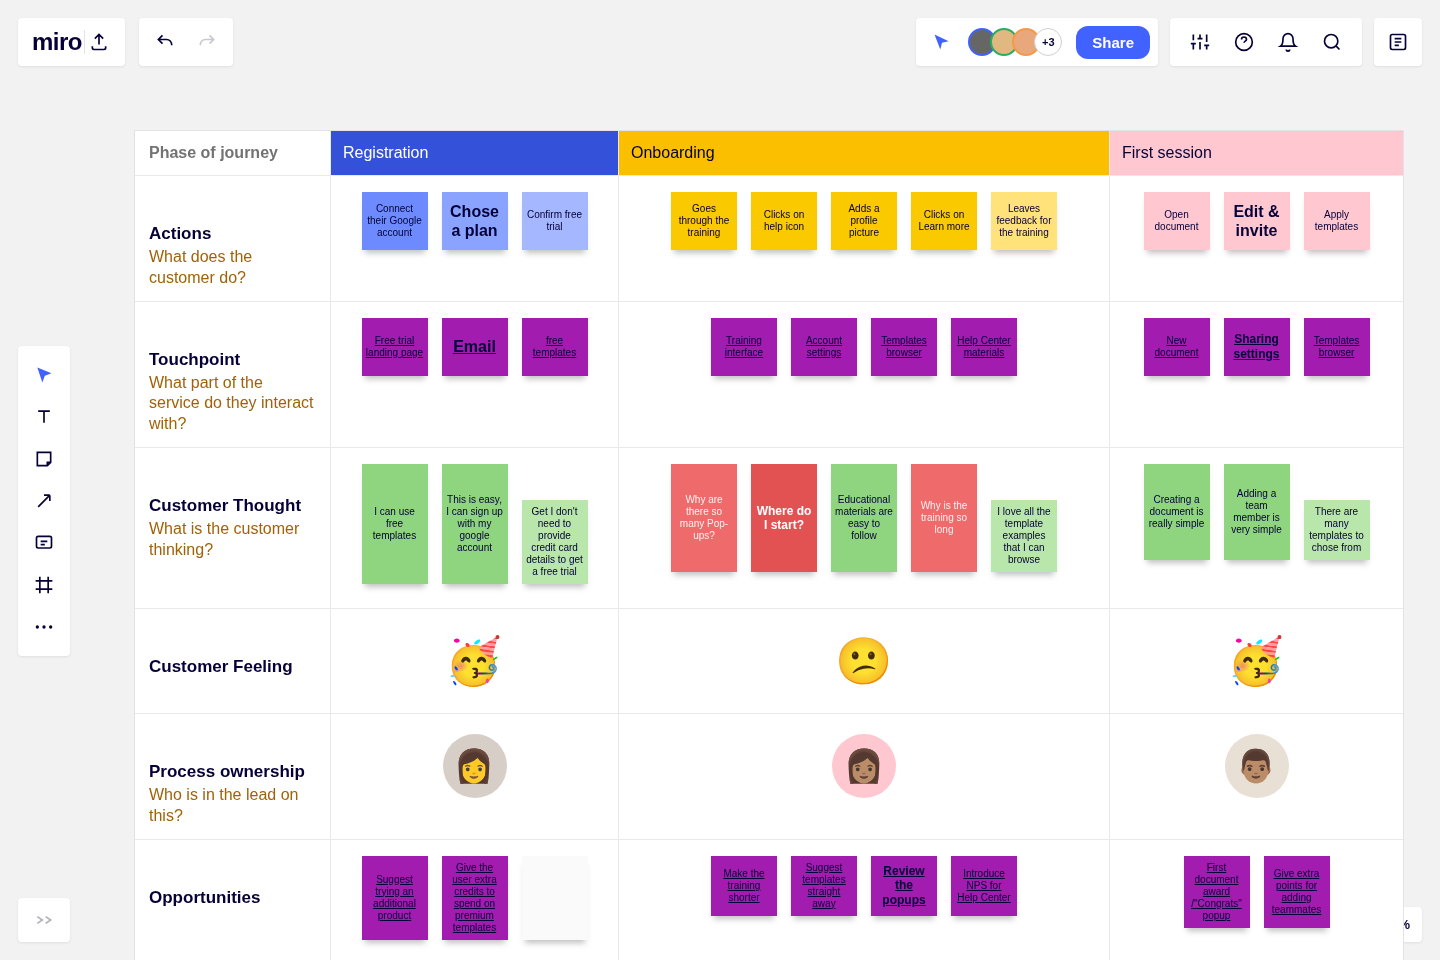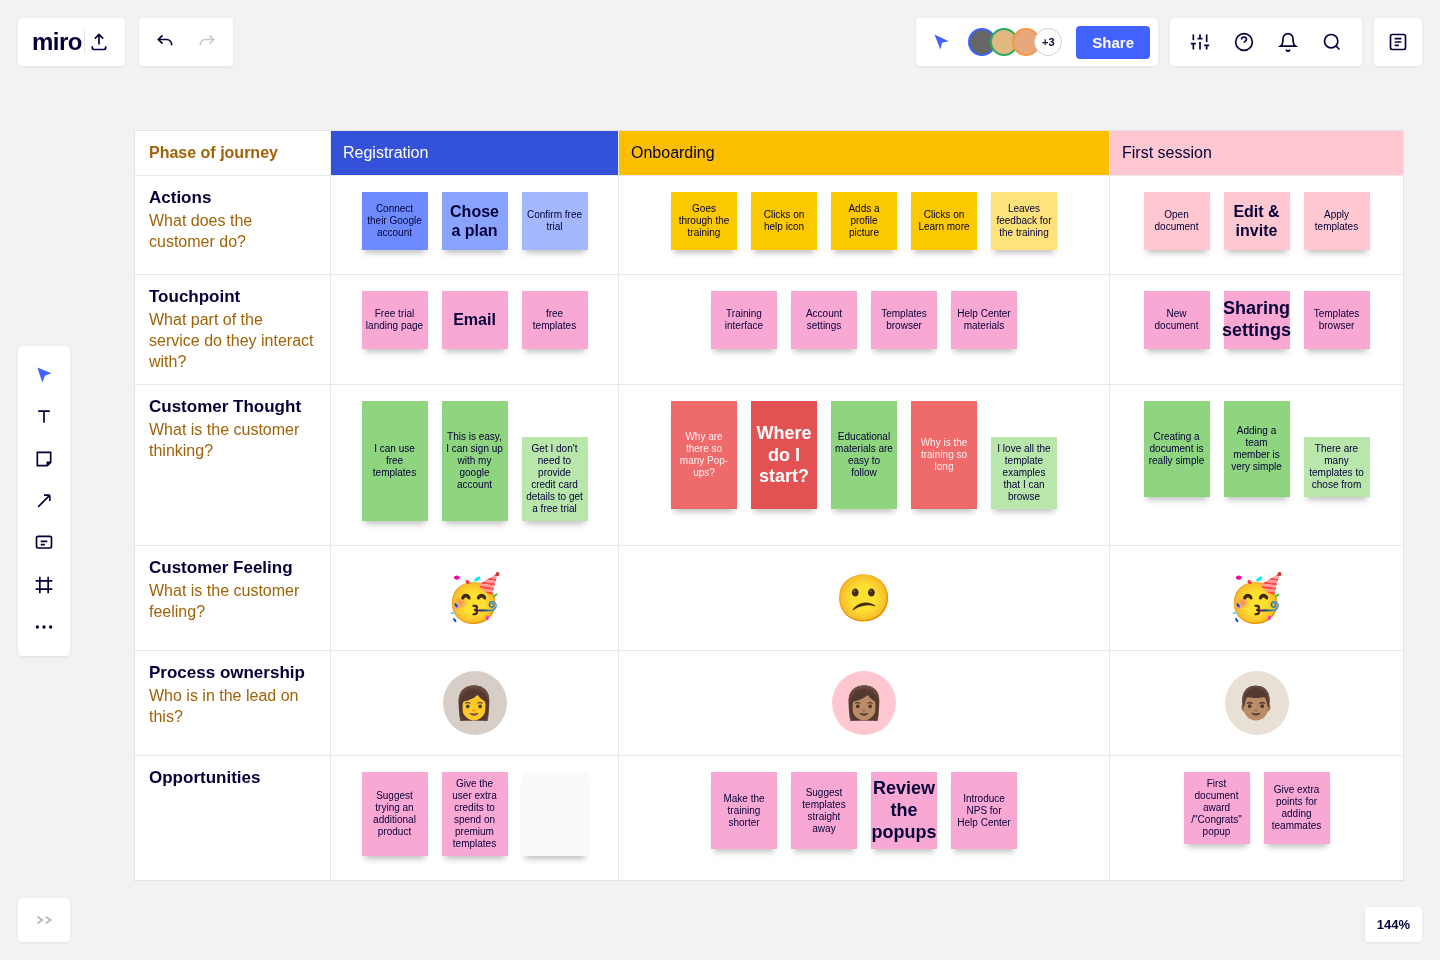--- a/index.html
+++ b/index.html
@@ -16,21 +16,21 @@
 
   .top-right { position:absolute; top:18px; right:18px; display:flex; gap:12px; }
   .share-box { gap:14px; padding:0 8px 0 14px; }
   .avatars { display:flex; align-items:center; }
   .avatar { width:28px; height:28px; border-radius:50%; border:2px solid #fff; margin-left:-6px; }
   .avatar:first-child { margin-left:0; }
   .av1 { background:#666; border-color:#4262ff; }
   .av2 { background:#e0b880; border-color:#27ae60; }
   .av3 { background:#e8a87c; border-color:#f2994a; }
   .av-more { width:28px; height:28px; border-radius:50%; background:#fff; border:1px solid #d0d0d0; margin-left:-6px; font-size:11px; font-weight:600; display:flex; align-items:center; justify-content:center; color:#050038; }
-  .share-btn { background:#4262ff; color:#fff; font-weight:600; font-size:15px; padding:8px 16px; border-radius:4px; cursor:pointer; }
+  .share-btn { background:#4262ff; color:#fff; font-weight:600; font-size:15px; padding:8px 16px; border-radius:12px; cursor:pointer; }
   .icon-group { gap:20px; padding:0 18px; }
   .panel-box { width:48px; padding:0; justify-content:center; }
 
   
   .left-toolbar { position:absolute; left:18px; top:346px; width:52px; background:#fff; border-radius:4px; box-shadow:0 1px 3px rgba(0,0,0,0.08); display:flex; flex-direction:column; align-items:center; padding:10px 0; gap:4px; }
   .tool-btn { width:40px; height:38px; display:flex; align-items:center; justify-content:center; cursor:pointer; border-radius:4px; }
 
   
   .bottom-left { position:absolute; left:18px; bottom:18px; width:52px; height:44px; background:#fff; border-radius:4px; box-shadow:0 1px 3px rgba(0,0,0,0.08); display:flex; align-items:center; justify-content:center; cursor:pointer; }
   .zoom { position:absolute; right:18px; bottom:18px; background:#fff; padding:10px 12px; font-size:13px; font-weight:600; color:#050038; border-radius:4px; box-shadow:0 1px 3px rgba(0,0,0,0.08); cursor:pointer; }
@@ -43,36 +43,36 @@
   .cell:last-child { border-right:none; }
   .col-label { width:196px; padding:12px 14px; }
   .col-phase { flex:0 0 288px; padding:0; position:relative; }
   .col-ob    { flex:0 0 491px; padding:0; position:relative; }
   .col-fs    { flex:1; padding:0; position:relative; }
 
   .phase-header { height:44px; display:flex; align-items:center; padding:8px 12px; font-weight:500; font-size:16px; }
   .ph-reg { background:#3452d9; color:#fff; }
   .ph-ob  { background:#fcbf00; color:#050038; }
   .ph-fs  { background:#ffc7cf; color:#050038; }
-  .header-row .col-label { display:flex; align-items:center; font-weight:700; font-size:16px; color:#a16207; }
-
-  .row-title { font-weight:700; font-size:17px; color:#050038; margin-bottom:3px; }
+  .header-row .col-label { display:flex; align-items:center; font-weight:700; font-size:16px; color:#737373; }
+
+  .row-title { font-weight:700; font-size:17px; color:#050038; margin-bottom:3px;margin-top:36px; }
   .row-sub   { font-size:16px; font-weight:400; color:#a16207; line-height:1.3; }
 
   .cell-pad { padding:16px 8px 24px; display:flex; gap:14px; justify-content:center; flex-wrap:nowrap; }
   .sticky { width:66px; min-height:58px; padding:6px 4px; font-size:10px; font-weight:500; color:#050038; text-align:center; display:flex; align-items:center; justify-content:center; line-height:1.2; box-shadow:0 6px 6px -3px rgba(0,0,0,0.25); }
   .sticky.big { font-size:16px; font-weight:600; }
-  .sticky.med { font-size:18px; font-weight:600; }
+  .sticky.med { font-size:12px; font-weight:600; }
   .s-blue1 { background:#6d8bff; }
   .s-blue2 { background:#8aa3ff; }
   .s-blue3 { background:#a4b7ff; }
   .s-amber { background:#fbc900; }
   .s-amber-l { background:#ffe27a; }
   .s-pink  { background:#ffc7cf; }
-  .s-grey  { background:#f9a8d4; }
+  .s-grey  { background:#a21caf;text-decoration:underline; }
   .s-green { background:#8fd47f; }
   .s-greenl{ background:#b9e6ab;margin-top:36px; }
   .s-red   { background:#ef6b6b; color:#fff0f0; }
   .s-redd  { background:#e35252; color:#fff; }
   .s-empty { background:#fafafa; }
 
   .emoji-cell { height:104px; display:flex; align-items:center; justify-content:center; font-size:46px; }
   .party::before { content:"🥳"; }
   .confused::before { content:"😕"; }
 
@@ -305,21 +305,20 @@
       <div class="sticky s-green">Creating a document is really simple</div>
       <div class="sticky s-green">Adding a team member is very simple</div>
       <div class="sticky s-greenl">There are many templates to chose from</div>
     </div>
       </div>
   </div>
 
   <div class="row">
     <div class="cell col-label">
       <div class="row-title">Customer Feeling</div>
-      <div class="row-sub">What is the customer feeling?</div>
     </div>
     <div class="cell col-phase">
         <div class="emoji-cell party"></div>
       </div>
     <div class="cell col-ob">
         <div class="emoji-cell confused"></div>
       </div>
     <div class="cell col-fs">
         <div class="emoji-cell party"></div>
       </div>

